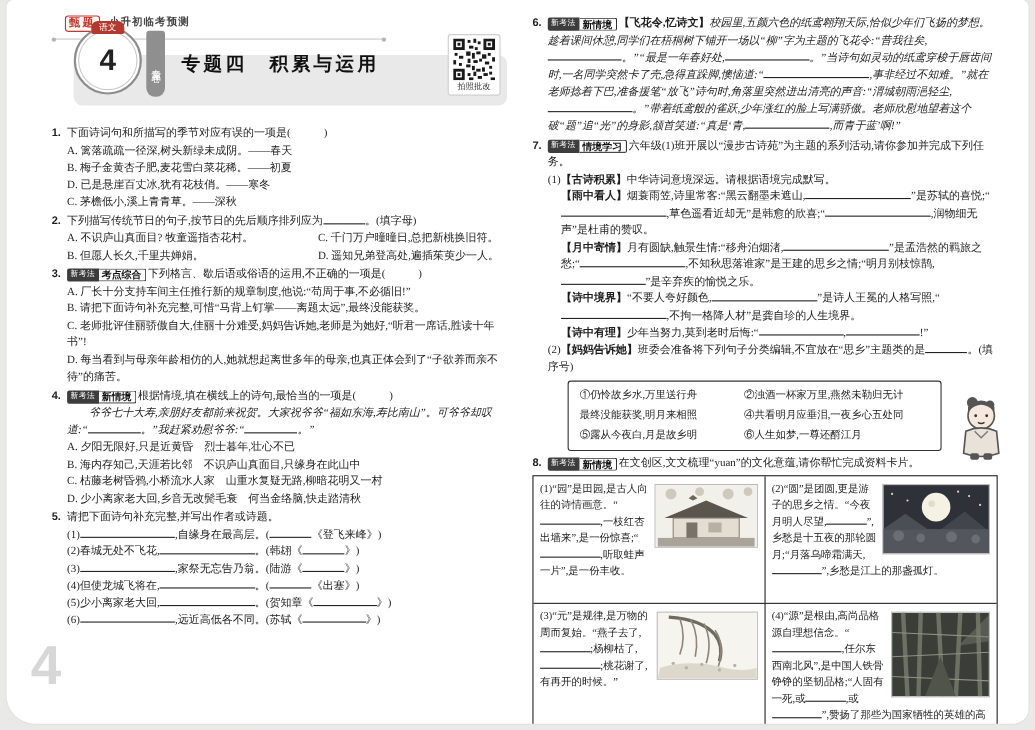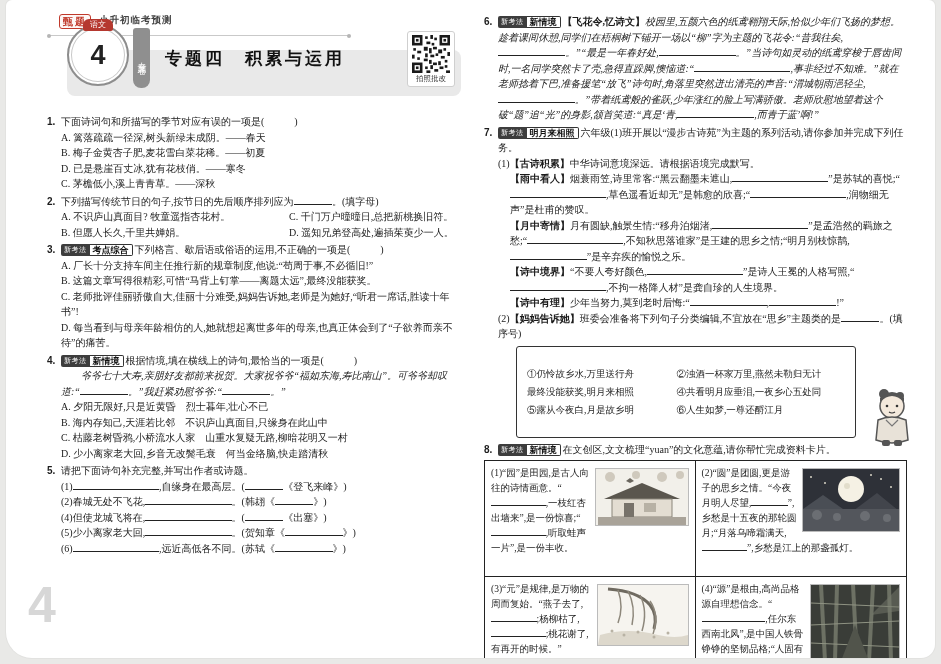--- a/index.html
+++ b/index.html
@@ -102,21 +102,21 @@
   .bold{font-weight:bold;}
 
   
   .part{margin:0;}
   .sect{margin:0 0 0 0;}
   .sect .bold{font-family:"Liberation Serif",serif;}
 
   
   .box-wrap{position:relative;width:340px;margin:4px 0 2px 18px;}
   .obox{
-    border:1.2px solid #333;border-radius:3px;padding:20px 10px;
+    border:1.2px solid #333;border-radius:3px;padding:6px 10px;
     display:grid;grid-template-columns:47% 53%;row-gap:4px;font-size:9.5px;line-height:14px;
   }
   .mascot{position:absolute;right:-58px;bottom:-10px;}
 
   
   .cards{
     display:grid;grid-template-columns:50% 50%;
     border:1.4px solid #222;margin-top:3px;width:423px;box-sizing:border-box;
   }
   .card{
@@ -231,21 +231,21 @@
         </div>
 
         <div class="q">
           <span class="qnum">3.</span>
           <div class="qbody">
             <p class="stem"><span class="tag">
                   <span class="tag-badge">新考法</span>
                   <span class="tag-name">考点综合</span>
                 </span><span>下列格言、歇后语或俗语的运用,不正确的一项是(　　　)</span></p>
             <p class="opt">A. 厂长十分支持车间主任推行新的规章制度,他说:“苟周于事,不必循旧!”</p>
-            <p class="opt">B. 这篇文章写得很精彩,可惜“马背上钉掌——离题太远”,最终没能获奖。</p>
+            <p class="opt">B. 请把下面诗句补充完整,可惜“马背上钉掌——离题太远”,最终没能获奖。</p>
             <p class="opt">C. 老师批评佳丽骄傲自大,佳丽十分难受,妈妈告诉她,老师是为她好,“听君一席话,胜读十年书”!</p>
             <p class="opt">D. 每当看到与母亲年龄相仿的人,她就想起离世多年的母亲,也真正体会到了“子欲养而亲不待”的痛苦。</p>
           </div>
         </div>
 
         <div class="q">
           <span class="qnum">4.</span>
           <div class="qbody">
             <p class="stem"><span class="tag">
                   <span class="tag-badge">新考法</span>
@@ -258,20 +258,21 @@
             <p class="opt">D. 少小离家老大回,乡音无改鬓毛衰　何当金络脑,快走踏清秋</p>
           </div>
         </div>
 
         <div class="q">
           <span class="qnum">5.</span>
           <div class="qbody items">
             <p class="stem">请把下面诗句补充完整,并写出作者或诗题。</p>
             <p>(1)<span class="blank" style="width:8.64em"></span>,自缘身在最高层。(<span class="blank" style="width:3.84em"></span>《登飞来峰》)</p>
             <p>(2)春城无处不飞花,<span class="blank" style="width:8.64em"></span>。(韩翃《<span class="blank" style="width:3.84em"></span>》)</p>
+            <p>(3)<span class="blank" style="width:8.64em"></span>,家祭无忘告乃翁。(陆游《<span class="blank" style="width:3.84em"></span>》)</p>
             <p>(4)但使龙城飞将在,<span class="blank" style="width:8.64em"></span>。(<span class="blank" style="width:3.84em"></span>《出塞》)</p>
             <p>(5)少小离家老大回,<span class="blank" style="width:8.64em"></span>。(贺知章《<span class="blank" style="width:5.76em"></span>》)</p>
             <p>(6)<span class="blank" style="width:8.64em"></span>,远近高低各不同。(苏轼《<span class="blank" style="width:5.76em"></span>》)</p>
           </div>
         </div>
       </section>
 
       <div class="col-divider"></div>
 
       <section class="col-right">
@@ -284,21 +285,21 @@
                   <span class="tag-name">新情境</span>
                 </span><span class="bold">【飞花令,忆诗文】</span><span class="kai">校园里,五颜六色的纸鸢翱翔天际,恰似少年们飞扬的梦想。趁着课间休憩,同学们在梧桐树下铺开一场以“柳”字为主题的飞花令:“昔我往矣,<span class="blank" style="width:6.72em"></span>。”“最是一年春好处,<span class="blank" style="width:7.68em"></span>。”当诗句如灵动的纸鸢穿梭于唇齿间时,一名同学突然卡了壳,急得直跺脚,懊恼道:“<span class="blank" style="width:9.6em"></span>,事非经过不知难。”就在老师捻着下巴,准备援笔“放飞”诗句时,角落里突然迸出清亮的声音:“渭城朝雨浥轻尘,<span class="blank" style="width:7.68em"></span>。”带着纸鸢般的雀跃,少年涨红的脸上写满骄傲。老师欣慰地望着这个破“题”追“光”的身影,颔首笑道:“真是‘青,<span class="blank" style="width:7.68em"></span>,而青于蓝’啊!”</span></p>
           </div>
         </div>
 
         <div class="q">
           <span class="qnum">7.</span>
           <div class="qbody">
             <p class="stem"><span class="tag">
                   <span class="tag-badge">新考法</span>
-                  <span class="tag-name">明月来相照</span>
+                  <span class="tag-name">情境学习</span>
                 </span><span>六年级(1)班开展以“漫步古诗苑”为主题的系列活动,请你参加并完成下列任务。</span></p>
 
             <p class="part"><span>(1)</span><span class="bold">【古诗积累】</span><span>中华诗词意境深远。请根据语境完成默写。</span></p>
 
             <p class="sect" style="margin-left:12px"><span class="bold">【雨中看人】</span><span>烟蓑雨笠,诗里常客:“黑云翻墨未遮山,<span class="blank" style="width:9.6em"></span>”是苏轼的喜悦;“<span class="blank" style="width:9.6em"></span>,草色遥看近却无”是韩愈的欣喜;“<span class="blank" style="width:9.6em"></span>,润物细无声”是杜甫的赞叹。</span></p>
             <p class="sect" style="margin-left:12px"><span class="bold">【月中寄情】</span><span>月有圆缺,触景生情:“移舟泊烟渚,<span class="blank" style="width:9.6em"></span>”是孟浩然的羁旅之愁;“<span class="blank" style="width:9.6em"></span>,不知秋思落谁家”是王建的思乡之情;“明月别枝惊鹊,<span class="blank" style="width:7.68em"></span>”是辛弃疾的愉悦之乐。</span></p>
             <p class="sect" style="margin-left:12px"><span class="bold">【诗中境界】</span><span>“不要人夸好颜色,<span class="blank" style="width:9.6em"></span>”是诗人王冕的人格写照,“<span class="blank" style="width:9.6em"></span>,不拘一格降人材”是龚自珍的人生境界。</span></p>
             <p class="sect" style="margin-left:12px"><span class="bold">【诗中有理】</span><span>少年当努力,莫到老时后悔:“<span class="blank" style="width:7.68em"></span>,<span class="blank" style="width:6.72em"></span>!”</span></p>
 
             <p class="part"><span>(2)</span><span class="bold">【妈妈告诉她】</span><span>班委会准备将下列句子分类编辑,不宜放在“思乡”主题类的是<span class="blank" style="width:3.84em"></span>。(填序号)</span></p>

